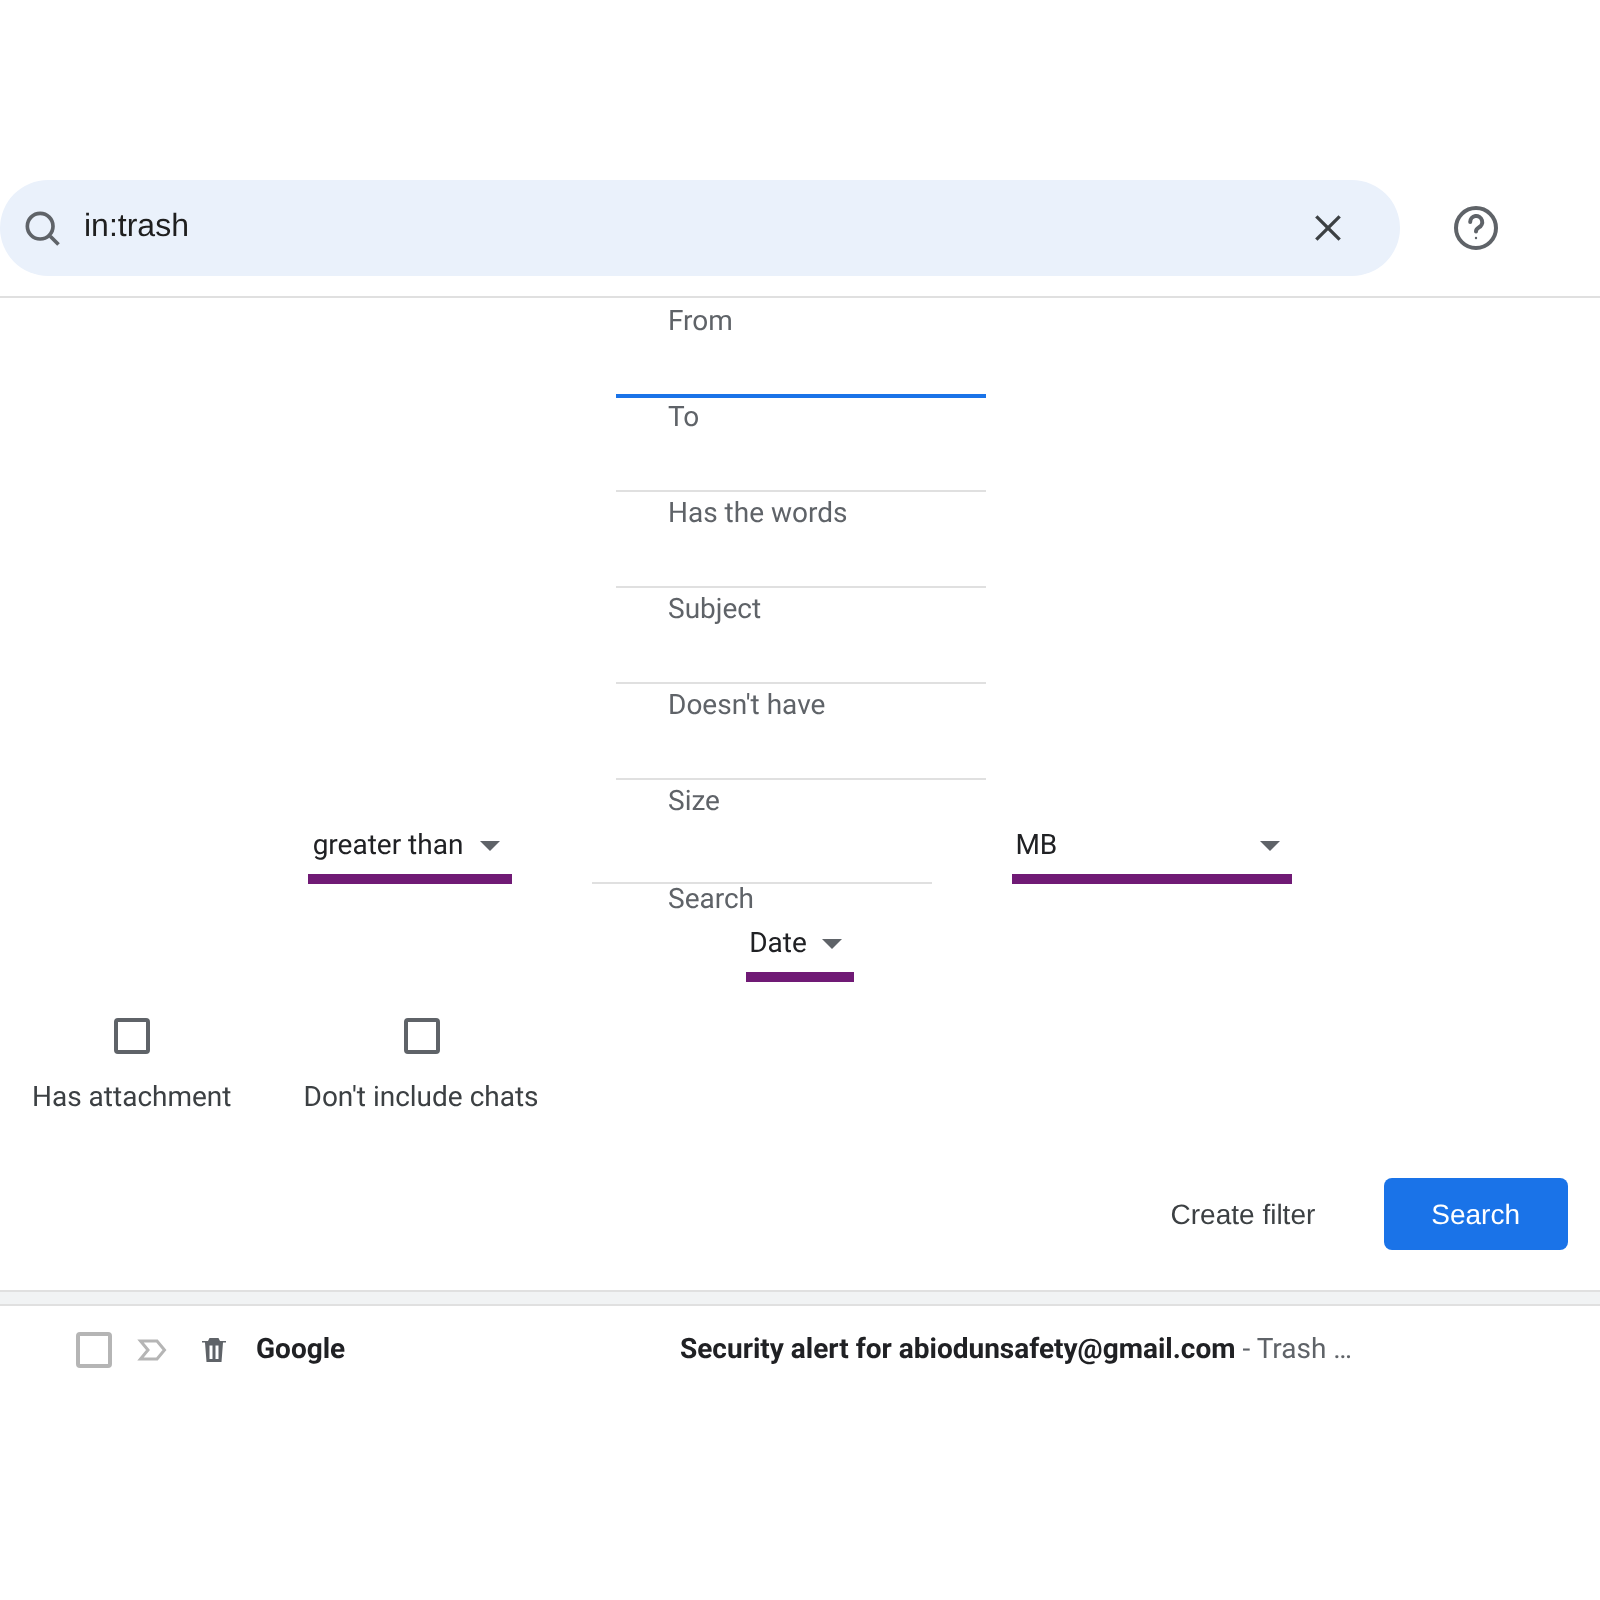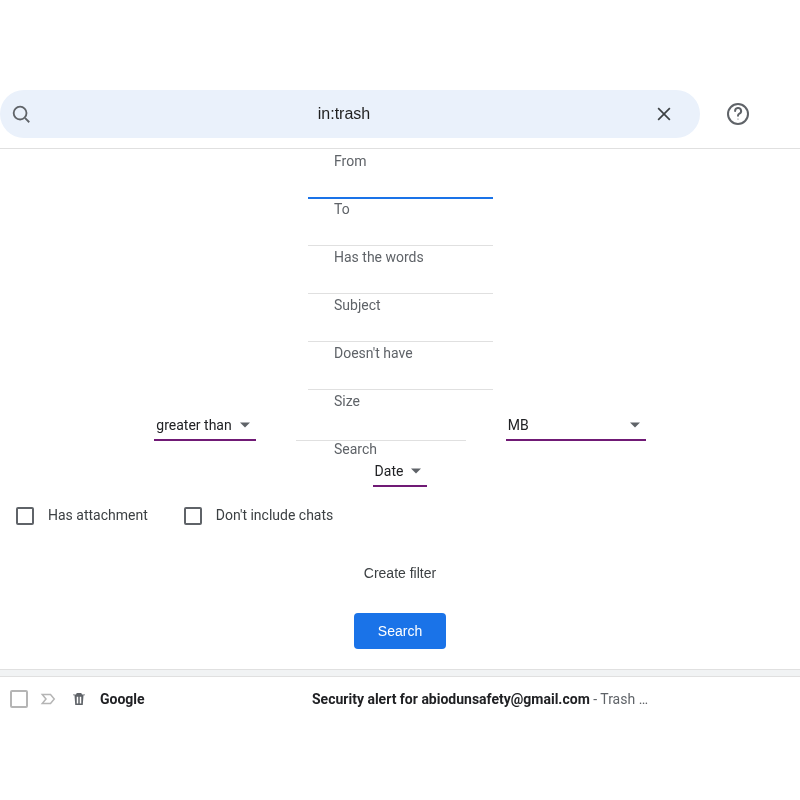--- a/index.html
+++ b/index.html
@@ -33,21 +33,20 @@
       margin: 0 10px 0 4px;
       flex-shrink: 0;
     }
     .search-pill input {
       flex: 1;
       border: none;
       background: transparent;
       font-size: 16px;
       color: #1f1f1f;
       outline: none;
-      text-align: center;
     }
     .search-pill .clear {
       width: 36px; height: 36px;
       display: flex; align-items: center; justify-content: center;
       cursor: pointer;
       border-radius: 50%;
     }
     .help-btn {
       width: 40px; height: 40px;
       display: flex; align-items: center; justify-content: center;
@@ -95,21 +94,21 @@
       border-bottom: 2px solid #1a73e8;
     }
     .size-row .row-field {
       display: flex;
       gap: 40px;
       align-items: flex-end;
     }
     .select-wrap {
       position: relative;
       flex: 1;
-      border-bottom: 2px solid #701a75;
+      border-bottom: 5px solid #701a75;
       padding: 6px 24px 6px 2px;
       font-size: 14px;
       color: #202124;
       cursor: pointer;
     }
     .select-wrap.narrow { flex: 0 0 140px; }
     .caret {
       position: absolute;
       right: 6px;
       top: 50%;
@@ -143,40 +142,41 @@
       margin-left: 8px;
     }
     .checks {
       display: flex;
       gap: 36px;
       padding: 18px 16px 8px 16px;
       align-items: center;
     }
     .check-item {
       display: flex;
+      align-items: center;
       gap: 14px;
       cursor: pointer;
+      flex-direction: column;
     }
     .checkbox {
       width: 18px; height: 18px;
       border: 2px solid #5f6368;
       border-radius: 2px;
       display: inline-block;
     }
     .check-item span {
       font-size: 14px;
       color: #3c4043;
     }
     .actions {
       display: flex;
       justify-content: flex-end;
       align-items: center;
       gap: 24px;
       padding: 24px 16px 20px 16px;
-      flex-direction: column;
     }
     .link-btn {
       background: none;
       border: none;
       color: #3c4043;
       font-size: 14px;
       font-weight: 500;
       cursor: pointer;
       padding: 8px 10px;
       border-radius: 4px;
@@ -197,20 +197,21 @@
       border-top: 1px solid #e0e0e0;
       border-bottom: 1px solid #e0e0e0;
     }
     .mailrow {
       display: flex;
       align-items: center;
       height: 44px;
       padding: 0 10px;
       gap: 12px;
       font-size: 14px;
+      margin-left: 28px;
     }
     .mailrow .checkbox {
       border-color: #b5b5b5;
     }
     .mailrow .sender {
       font-weight: 700;
       color: #202124;
       min-width: 200px;
     }
     .mailrow .subject {

